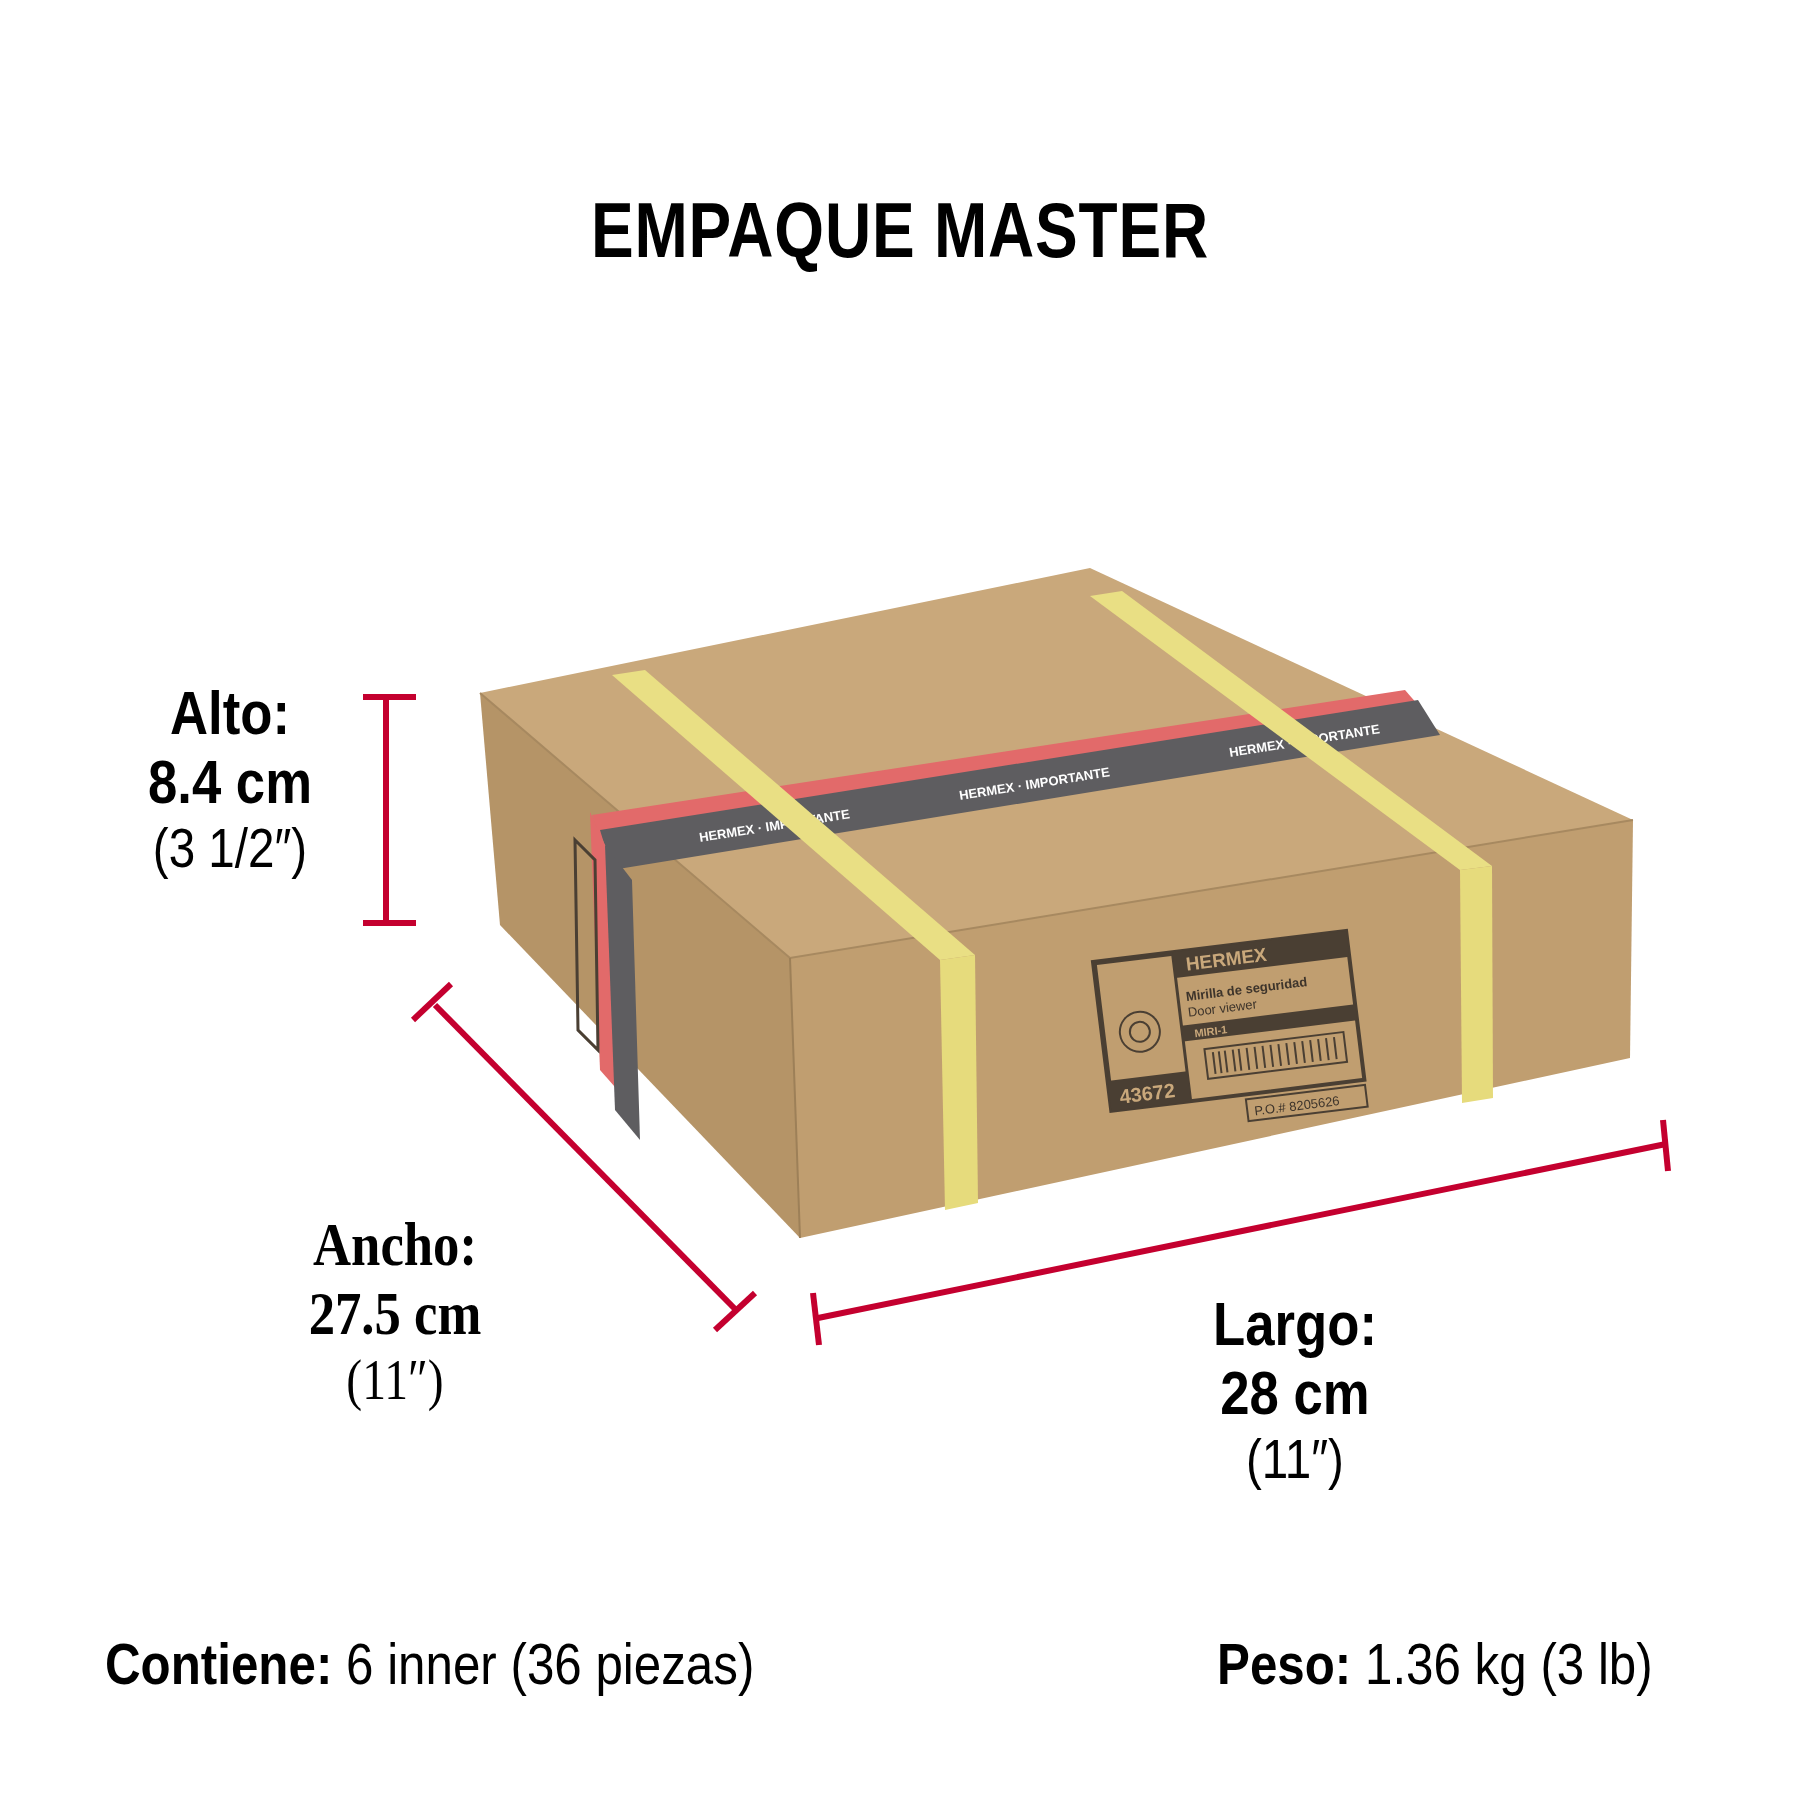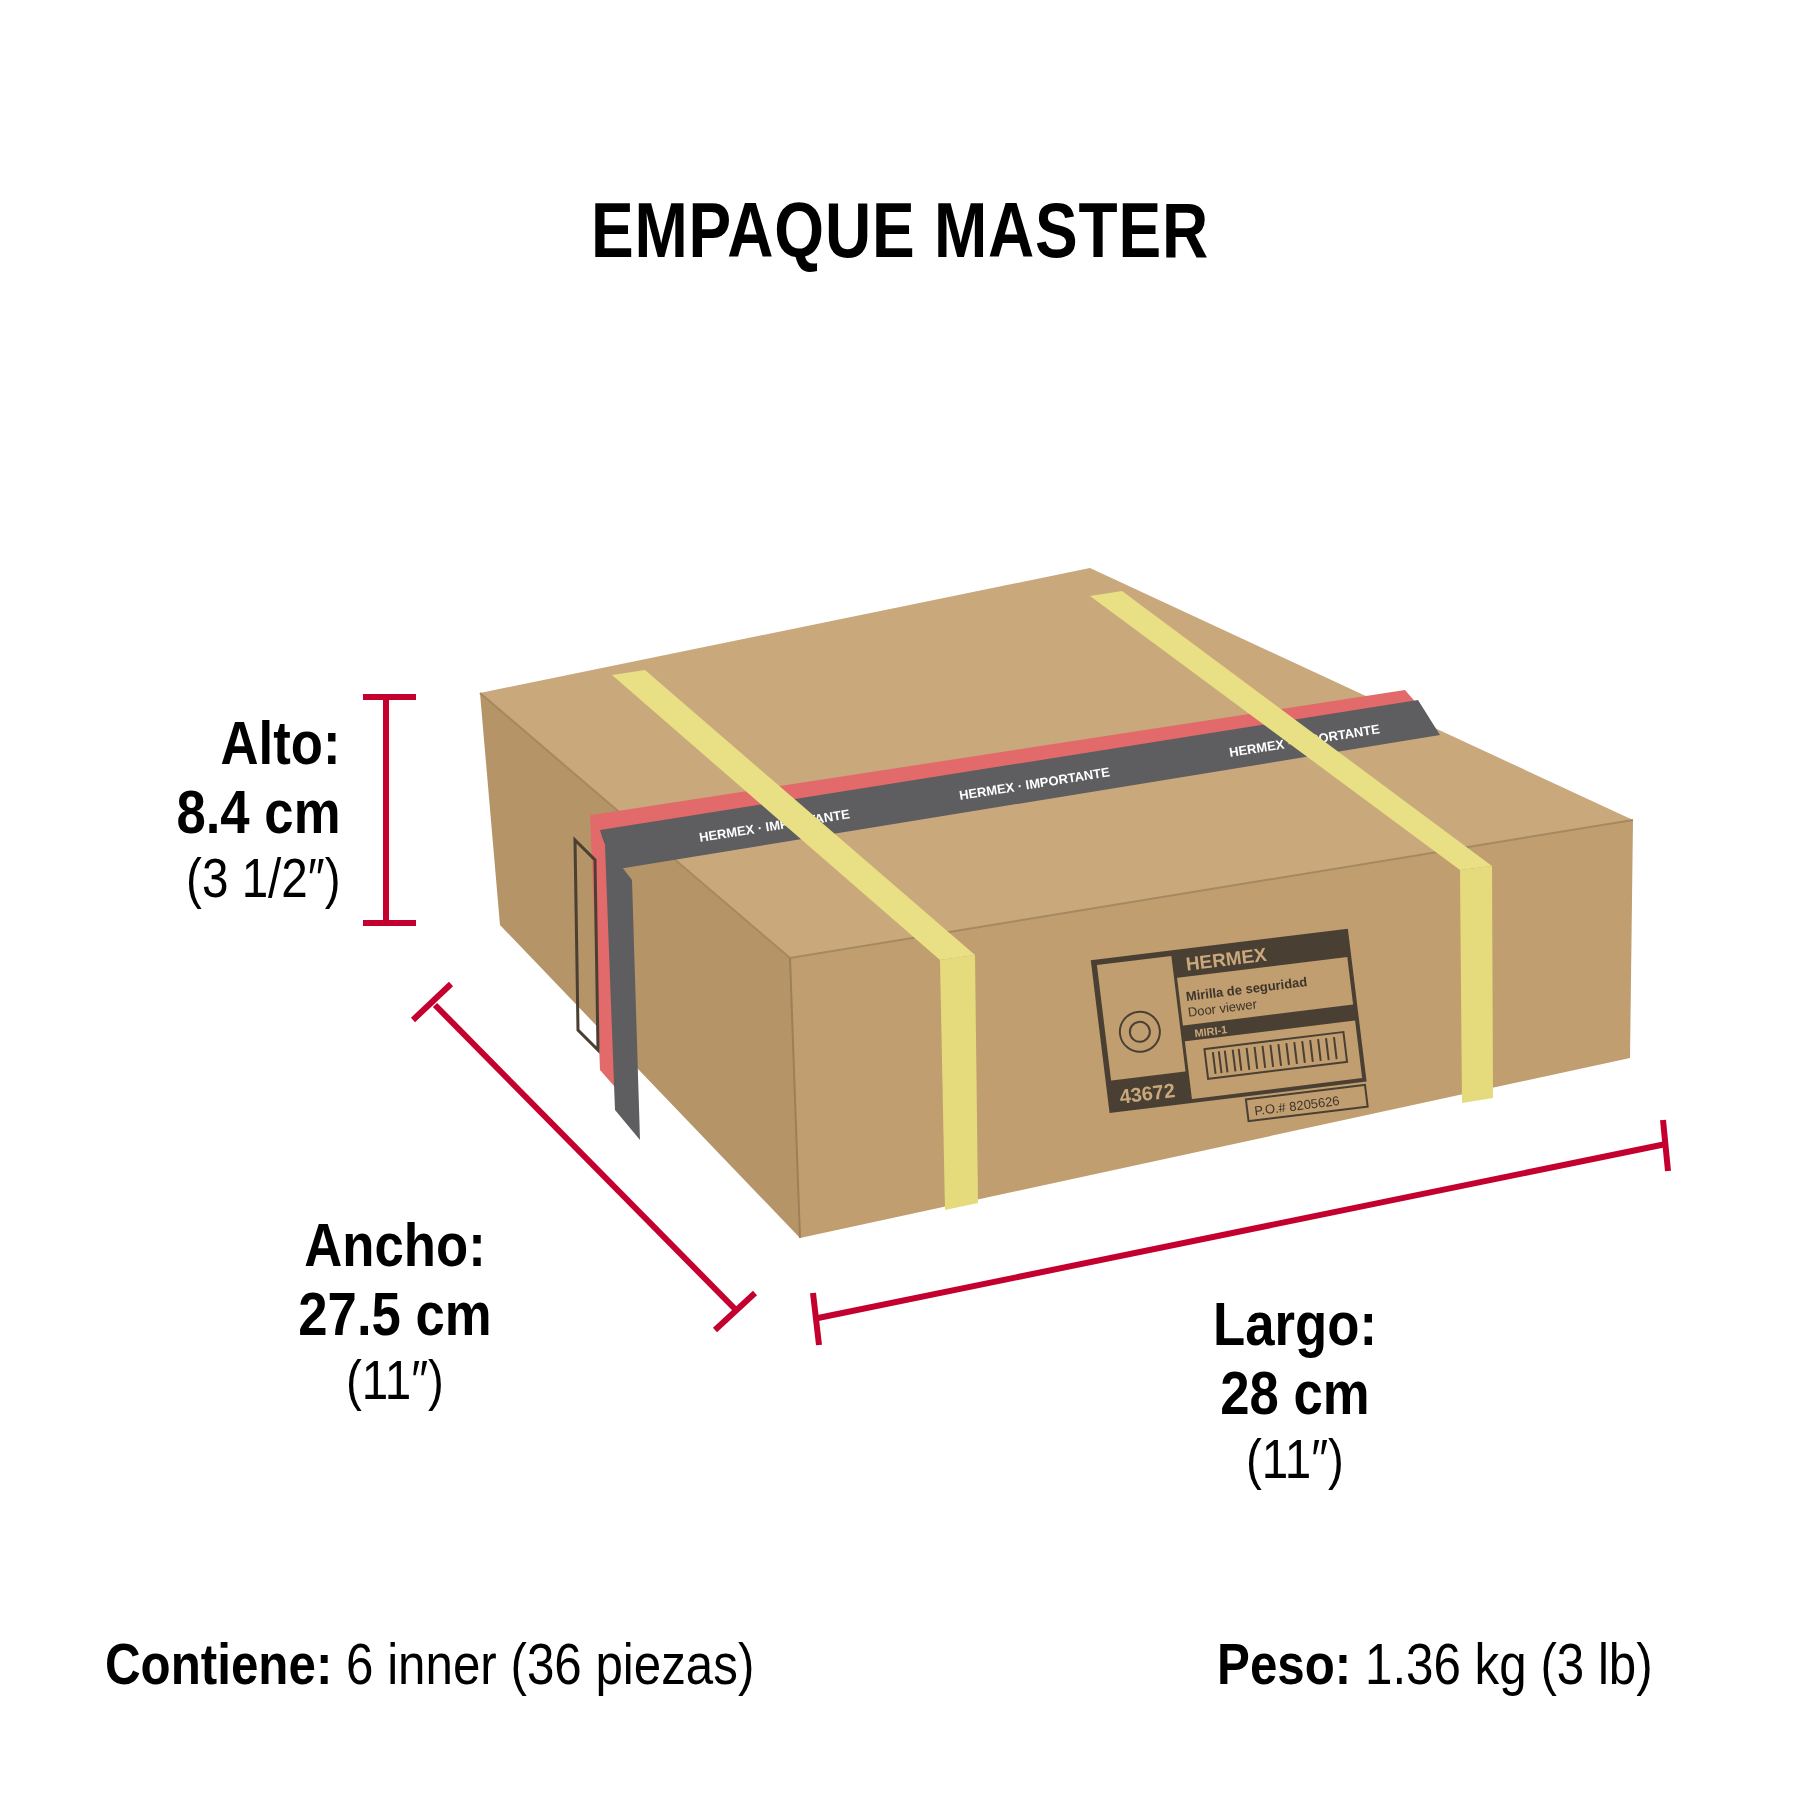--- a/index.html
+++ b/index.html
@@ -97,27 +97,27 @@
     <line x1="413" y1="1020" x2="451" y2="984"></line>
     <line x1="715" y1="1330" x2="755" y2="1293"></line>
   </g>
   <g stroke="#c4002f" stroke-width="6" fill="none">
     <line x1="818" y1="1318" x2="1666" y2="1144"></line>
     <line x1="813" y1="1293" x2="819" y2="1345"></line>
     <line x1="1663" y1="1120" x2="1668" y2="1171"></line>
   </g>
 </svg>
 
-<div class="dim" style="left:100px; top:708px; width:260px;text-align:right;">
+<div class="dim" style="left:100px; top:678px; width:260px;">
   <span class="lbl">Alto:</span>
   <span class="cm">8.4 cm</span>
   <span class="inch">(3 1/2″)</span>
 </div>
 
-<div class="dim" style="left:260px; top:1210px; width:270px;">
+<div class="dim" style="left:260px; top:1210px; width:270px;font-family:Liberation Serif, serif;">
   <span class="lbl">Ancho:</span>
   <span class="cm">27.5 cm</span>
   <span class="inch">(11″)</span>
 </div>
 
 <div class="dim" style="left:1175px; top:1289px; width:240px;">
   <span class="lbl">Largo:</span>
   <span class="cm">28 cm</span>
   <span class="inch">(11″)</span>
 </div>

